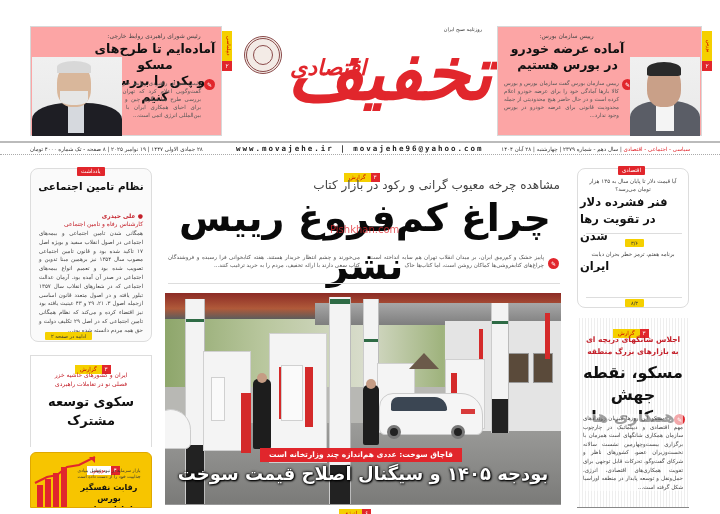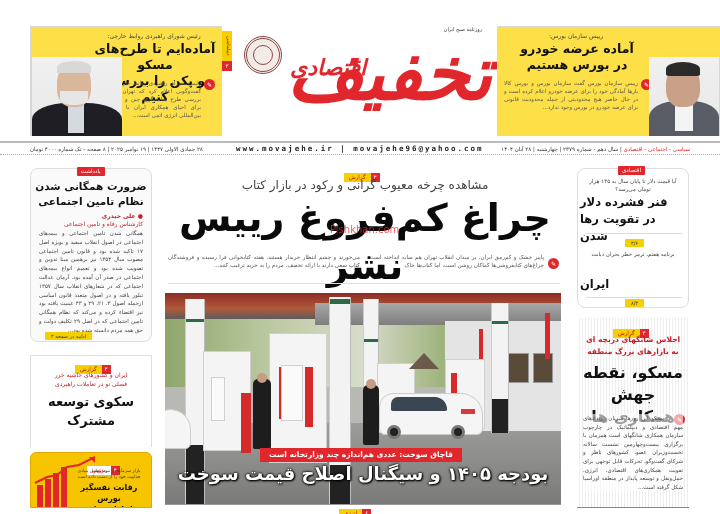--- a/index.html
+++ b/index.html
@@ -2,23 +2,23 @@
 <html><head>
 <meta charset="utf-8">
 <style>
   * { box-sizing: border-box; margin: 0; padding: 0; }
   html, body { width: 720px; height: 514px; background: #ffffff; overflow: hidden; }
   body { font-family: "DejaVu Sans", sans-serif; color: #111; position: relative; direction: rtl; }
 
   .abs { position: absolute; }
 
   
-  .hbox { position: absolute; top: 26px; height: 110px; border: 1px solid #d8d8d8; background: #fde047; }
+  .hbox { position: absolute; top: 26px; height: 110px; border: 1px solid #d8d8d8; background: #fca5a5; }
   .hbox-left { left: 30px; width: 192px; }
-  .hbox-right { left: 497px; width: 224px; }
+  .hbox-right { left: 497px; width: 205px; }
   .side-tag { position: absolute; width: 10px; background: #f5d000; font-size: 5px; writing-mode: vertical-rl; text-align: center; color: #c00; }
   .side-num { position: absolute; width: 10px; height: 10px; background: #e1262c; color: #fff; font-size: 6px; text-align: center; line-height: 10px; }
   .kicker { font-size: 6px; color: #444; text-align: center; }
   .h-title { font-weight: bold; font-size: 12.5px; text-align: center; line-height: 16px; color: #111; }
   .body-txt { font-size: 5.5px; color: #555; line-height: 8px; text-align: justify; }
   .red-dot { position: absolute; width: 11px; height: 11px; border-radius: 50%; background: #e1262c; color: #fff; font-size: 6px; text-align: center; line-height: 11px; }
 
   .photo { position: absolute; overflow: hidden; }
   .person-bg { background: linear-gradient(180deg, #f0f0f0 0%, #e8e8e8 100%); }
   .head { position: absolute; border-radius: 45% 45% 40% 40%; }
@@ -41,21 +41,21 @@
 
   
   .card { position: absolute; border: 1px solid #ddd; border-radius: 8px; background: #fff; }
   .striped { background: repeating-linear-gradient(90deg, #fff 0 2px, #eee 2px 3px); }
   .cat-tag { position: absolute; height: 9px; background: #e1262c; color: #fff; font-size: 5.5px; text-align: center; line-height: 9px; padding: 0 4px; border-radius: 1px; }
   .ytag { display: inline-block; height: 9px; background: #f5d000; color: #c00; font-size: 5.5px; line-height: 9px; padding: 0 5px; }
   .rtag { display: inline-block; height: 9px; background: #e1262c; color: #fff; font-size: 5.5px; line-height: 9px; padding: 0 3px; }
   .page-ref { position: absolute; background: #f5d000; font-size: 5px; line-height: 8px; height: 8px; padding: 0 6px; color: #333; border-radius: 1px; }
 
   
-  .subhead { position: absolute; left: 170px; width: 390px; top: 178px; text-align: center; font-size: 12px; color: #444; }
+  .subhead { position: absolute; left: 170px; width: 390px; top: 178px; font-size: 12px; color: #444; }
   .headline { position: absolute; left: 168px; width: 394px; top: 194px; text-align: center; font-weight: bold; font-size: 38px; color: #0a0a0a; line-height: 48px; letter-spacing: -1px; }
   .watermark { position: absolute; left: 330px; top: 224px; color: #e1262c; font-size: 10px; opacity: 0.75; direction: ltr; }
   .lead { position: absolute; top: 253px; font-size: 5.6px; color: #555; line-height: 8px; }
 
   .main-photo { position: absolute; left: 165px; top: 293px; width: 396px; height: 212px; overflow: hidden; background: #b8b8b4; border-bottom: 1px solid #999; }
   .canopy { position: absolute; left: 0; top: 0; width: 396px; height: 26px; background: linear-gradient(180deg, #8c2b25 0%, #b05a3a 60%, #5c5c5c 100%); }
   .canopy2 { position: absolute; left: 150px; top: 10px; width: 246px; height: 22px; background: linear-gradient(180deg, #a7a7a7, #7e7e7e); }
   .trees { position: absolute; left: 0; top: 24px; width: 396px; height: 70px; background: linear-gradient(90deg, #8ea66b 0%, #b9c79e 25%, #d8dccb 50%, #9fb37d 70%, #e6e6e6 85%, #dedede 100%); }
   .ground { position: absolute; left: 0; top: 130px; width: 396px; height: 82px; background: linear-gradient(180deg, #9c9c9a 0%, #7a7a78 100%); }
   .pillar { position: absolute; background: #f3f3f3; border-left: 1px solid #ccc; border-right: 1px solid #bbb; }
@@ -141,21 +141,20 @@
     <span>www.movajehe.ir</span>
     <span> | </span>
     <span>movajehe96@yahoo.com</span>
   </div>
   <div class="info-left">۲۸ جمادی الاولی ۱۴۴۷ | ۱۹ نوامبر ۲۰۲۵ | ۸ صفحه - تک شماره ۴۰۰۰ تومان</div>
 </div>
 
 <div class="card" style="left:30px; top:168px; width:122px; height:174px; background:#fafafa;">
   <div class="cat-tag" style="left:46px; top:-2px;">یادداشت</div>
   <div class="abs" style="left:4px; right:4px; top:10px; font-size:10.5px; font-weight:bold; text-align:center; line-height:15px;">
-    <div>ضرورت همگانی شدن</div>
     <div>نظام تامین اجتماعی</div>
   </div>
   <div class="abs" style="right:8px; top:43px; font-size:6px; color:#c4202a; font-weight:bold;">● <span>علی حیدری</span></div>
   <div class="abs" style="right:8px; top:51px; font-size:6px; color:#c4202a;">کارشناس رفاه و تامین اجتماعی</div>
   <div class="body-txt abs" style="left:8px; right:8px; top:60px; line-height:8.8px; color:#444;">همگانی شدن تامین اجتماعی و بیمه‌های اجتماعی در اصول انقلاب سفید و بویژه اصل ۱۷ تاکید شده بود و قانون تامین اجتماعی مصوب سال ۱۳۵۴ نیز برهمین مبنا تدوین و تصویب شده بود و تعمیم انواع بیمه‌های اجتماعی در صدر آن آمده بود. آرمان عدالت اجتماعی که در شعارهای انقلاب سال ۱۳۵۷ تبلور یافته و در اصول متعدد قانون اساسی ازجمله اصول ۳، ۲۱، ۲۹ و ۴۳ عینیت یافته بود نیز اقتضاء کرده و می‌کند که نظام همگانی تامین اجتماعی که در اصل ۲۹ تکلیف دولت و حق همه مردم دانسته شده بود...</div>
   <div class="page-ref" style="left:14px; top:163px;">ادامه در صفحه ۲</div>
 </div>
 
 <div class="abs" style="left:30px; top:355px; width:122px; height:92px; border-left:1px solid #ddd; border-right:1px solid #ddd; border-top:1px solid #ddd;">
   <div class="abs" style="left:44px; top:0;">
@@ -265,21 +264,21 @@
 <div class="card" style="left:577px; top:168px; width:112px; height:140px;">
   <div class="cat-tag" style="left:40px; top:-3px;">اقتصادی</div>
   <div class="rkicker abs" style="left:10px; right:10px; top:8px;">آیا قیمت دلار تا پایان سال به ۱۳۵ هزار تومان می‌رسد؟</div>
   <div class="rtitle abs" style="left:2px; right:2px; top:25px;">
     <div>فنر فشرده دلار</div>
     <div>در تقویت رها شدن</div>
   </div>
   <div class="divider" style="left:8px; top:64px; width:96px;"></div>
   <div class="page-ref" style="left:47px; top:70px;">۳/۶</div>
   <div class="rkicker abs" style="left:4px; right:4px; top:81px;">برنامه هفتم، ترمز خطر بحران دیابت</div>
-  <div class="rtitle abs" style="left:2px; right:2px; top:107px;">
+  <div class="rtitle abs" style="left:2px; right:2px; top:89px;">
     <div>ایران</div>
   </div>
   <div class="divider" style="left:8px; top:128px; width:96px;"></div>
   <div class="page-ref" style="left:47px; top:130px;">۸/۳</div>
 </div>
 
 <div class="abs striped" style="left:577px; top:318px; width:112px; height:190px; border-bottom:1px solid #888;">
   <div class="abs" style="left:36px; top:2px;">
     <span class="rtag">۳</span><span class="ytag">گزارش</span>
   </div>

